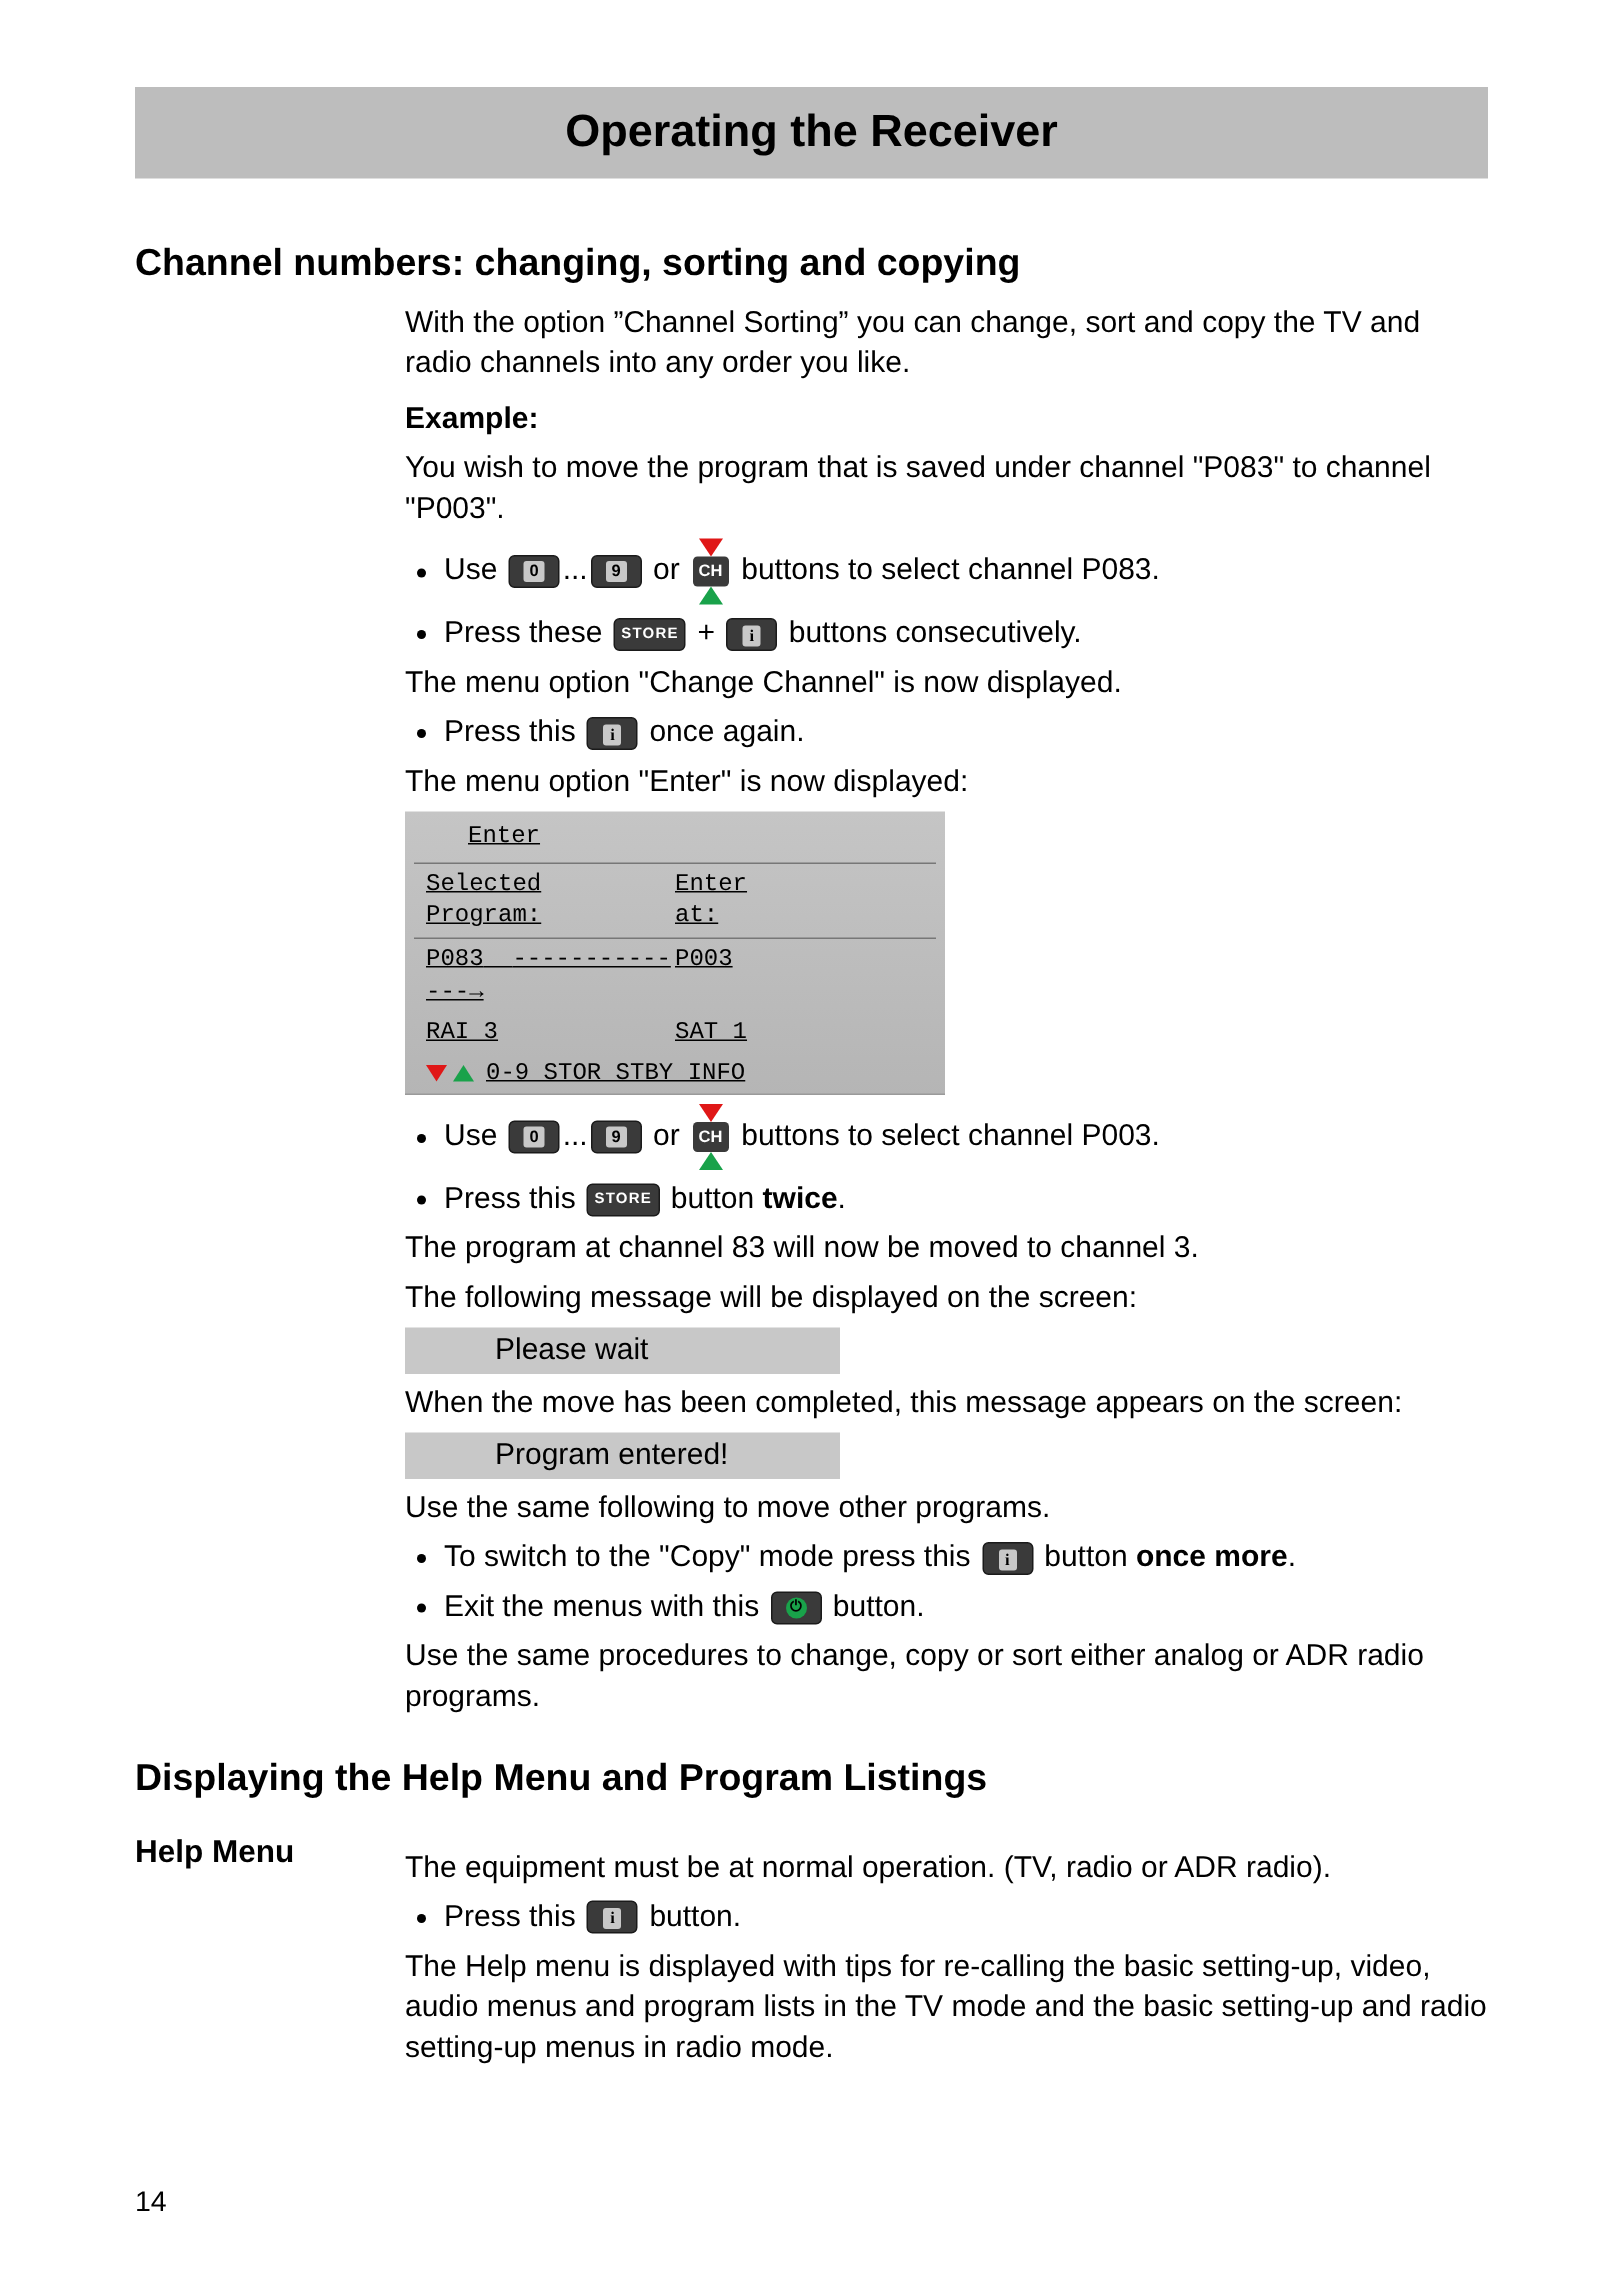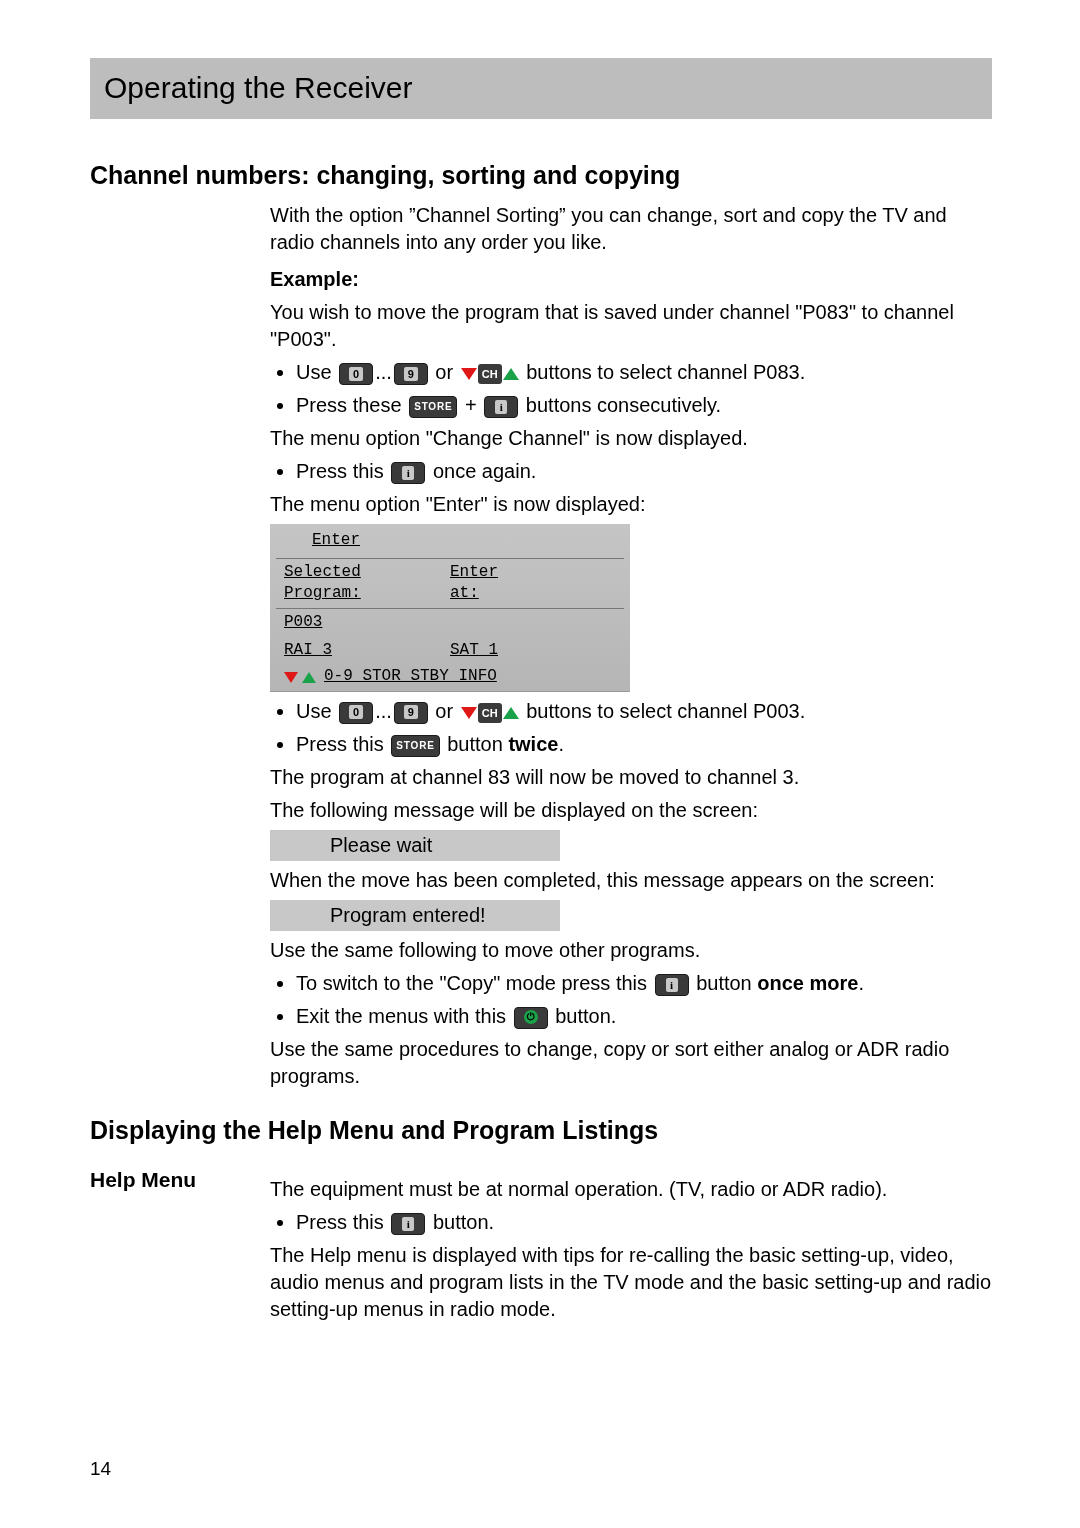--- a/index.html
+++ b/index.html
@@ -9,23 +9,24 @@
     color:#000;
     box-sizing:border-box;
     padding:58px 88px 40px 90px;
     position:relative;
     font-size:20px;
     line-height:1.35;
   }
   .section-banner{
     background:#bdbdbd;
     font-size:30px;
-    font-weight:normal;
+    font-weight:bold;
     padding:10px 14px;
     margin-bottom:40px;
+    text-align:center;
   }
   h2.heading{
     font-size:25px;
     font-weight:bold;
     margin:24px 0 10px 0;
   }
   h3.subheading{
     font-size:21px;
     font-weight:bold;
     margin:18px 0 6px 0;
@@ -73,21 +74,21 @@
   }
   .key.power{background:#3a3a3a;}
   .key.power .circ{
     display:inline-block;width:14px;height:14px;border-radius:50%;
     background:#19a24a;vertical-align:middle;line-height:14px;font-size:10px;
     color:#000;margin-top:-2px;
   }
   
   .chbtn{
     display:inline-flex;align-items:center;vertical-align:middle;
-    gap:0;margin:0 2px;
+    gap:0;margin:0 2px;flex-direction:column;
   }
   .chbtn .tri{
     display:inline-block;width:0;height:0;
     border-left:8px solid transparent;border-right:8px solid transparent;
   }
   .chbtn .down{border-top:12px solid #e01717;}
   .chbtn .up{border-bottom:12px solid #19a24a;}
   .chbtn .mid{
     display:inline-block;background:#3a3a3a;color:#fff;
     font-size:11px;font-weight:bold;line-height:20px;height:20px;
@@ -186,20 +187,21 @@
         <div>Selected</div>
         <div>Program:</div>
       </div>
       <div class="col">
         <div>Enter</div>
         <div>at:</div>
       </div>
     </div>
     <hr>
     <div class="row cols arrowtxt">
+      <div class="col"><span>P083</span> &nbsp;<span>--------------→</span></div>
       <div class="col">P003</div>
     </div>
     <div class="row cols">
       <div class="col">RAI 3</div>
       <div class="col">SAT 1</div>
     </div>
     <div class="help">
       <span class="tri-d"></span>
         <span class="tri-u"></span>
       <span style="margin-left:4px;">0-9  STOR  STBY  INFO</span>

